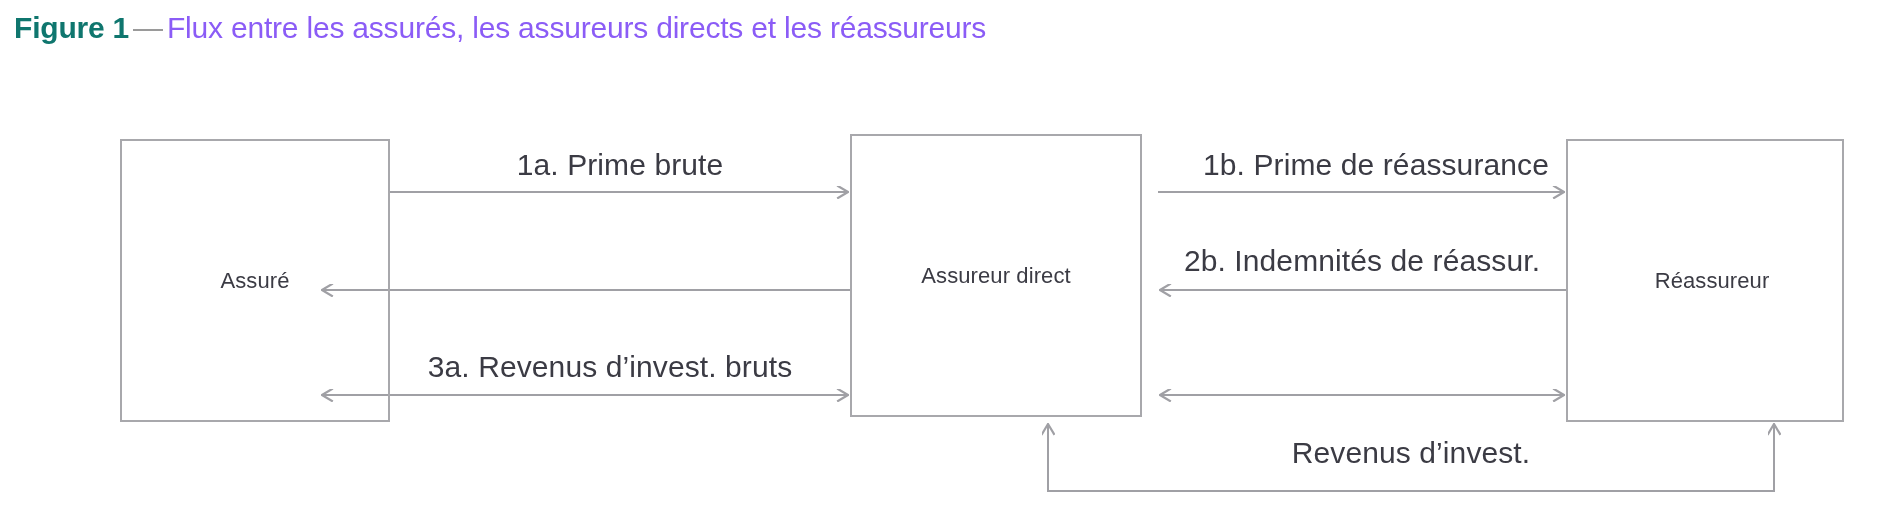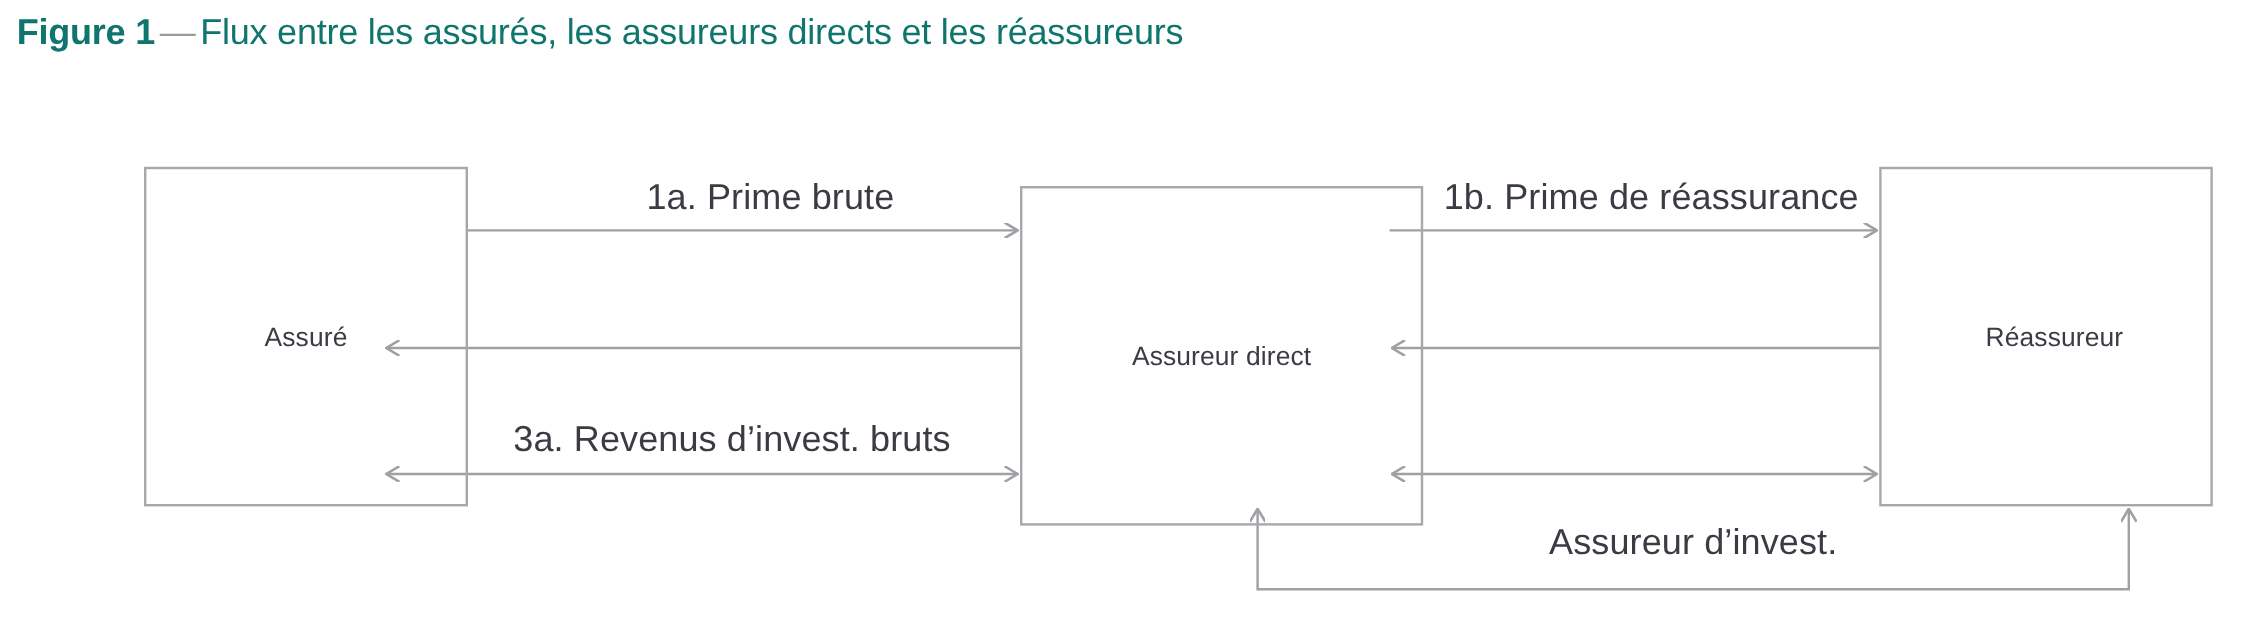--- a/index.html
+++ b/index.html
@@ -32,21 +32,21 @@
   }
   #figure-title .fig-label {
     font-weight: bold;
     color: #0f766e;
   }
   #figure-title .fig-dash {
     color: #9a9a9a;
     padding: 0 4px;
   }
   #figure-title .fig-caption {
-    color: #0f766e;
+    color: #8b5cf6;
   }
   
   #diagram-svg {
     position: absolute;
     left: 0;
     top: 0;
     width: 1886px;
     height: 522px;
   }
   .node-box {
@@ -58,21 +58,21 @@
     align-items: center;
     justify-content: center;
   }
   .node-label {
     font-size: 22px;
     color: #3b3b44;
     white-space: nowrap;
     letter-spacing: 0.1px;
   }
   #node-insured  { left: 120px; top: 139px; width: 270px; height: 283px; }
-  #node-insurer  { left: 850px; top: 155px; width: 336px; height: 283px; }
+  #node-insurer  { left: 850px; top: 134px; width: 292px; height: 283px; }
   #node-reinsurer{ left: 1566px; top: 139px; width: 278px; height: 283px; padding-left: 14px; }
 
   .flow-label {
     position: absolute;
     font-size: 30px;
     line-height: 34px;
     color: #3b3b44;
     white-space: nowrap;
     text-align: center;
     letter-spacing: 0.1px;
@@ -117,24 +117,25 @@
   </div>
 
   <div class="node-box" id="node-insurer">
     <span class="node-label">Assureur direct</span>
   </div>
 
   <div class="node-box" id="node-reinsurer">
     <span class="node-label">Réassureur</span>
   </div>
 
-  <div class="flow-label" style="left:412px; top:148px; width:460px;">1a. Prime brute</div>
+  <div class="flow-label" style="left:390px; top:148px; width:460px;">1a. Prime brute</div>
 
 
   <div class="flow-label" style="left:370px; top:350px; width:480px;text-align:center;">3a. Revenus d’invest. bruts</div>
 
   <div class="flow-label" style="left:1156px; top:148px; width:440px;">1b. Prime de réassurance</div>
 
+  <div class="flow-label" style="left:1156px; top:244px; width:412px;">2b. Indemnités de réassur.</div>
 
 
-  <div class="flow-label" style="left:1048px; top:436px; width:726px;">Assureur d’invest.</div>
+  <div class="flow-label" style="left:1048px; top:436px; width:726px;">Revenus d’invest.</div>
 
 </div>
 
 </body></html>

